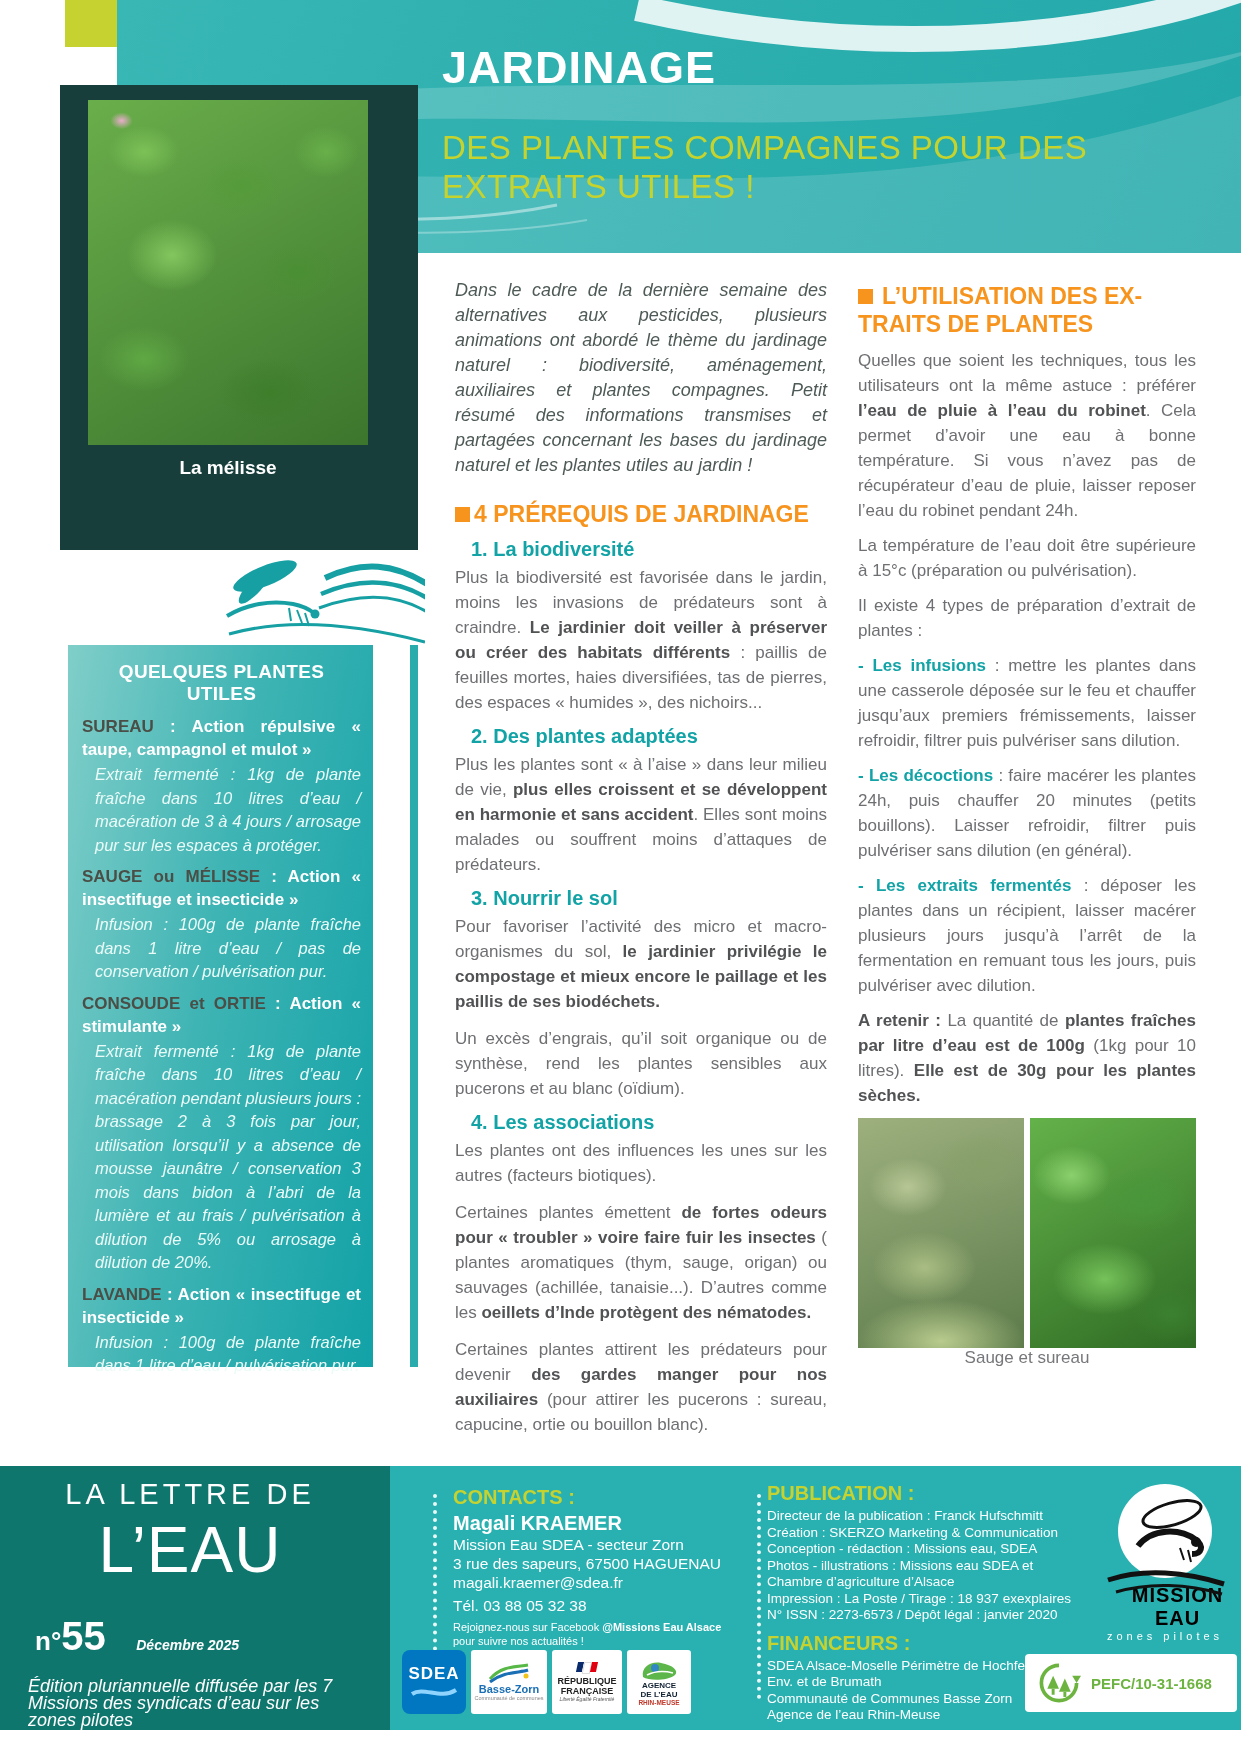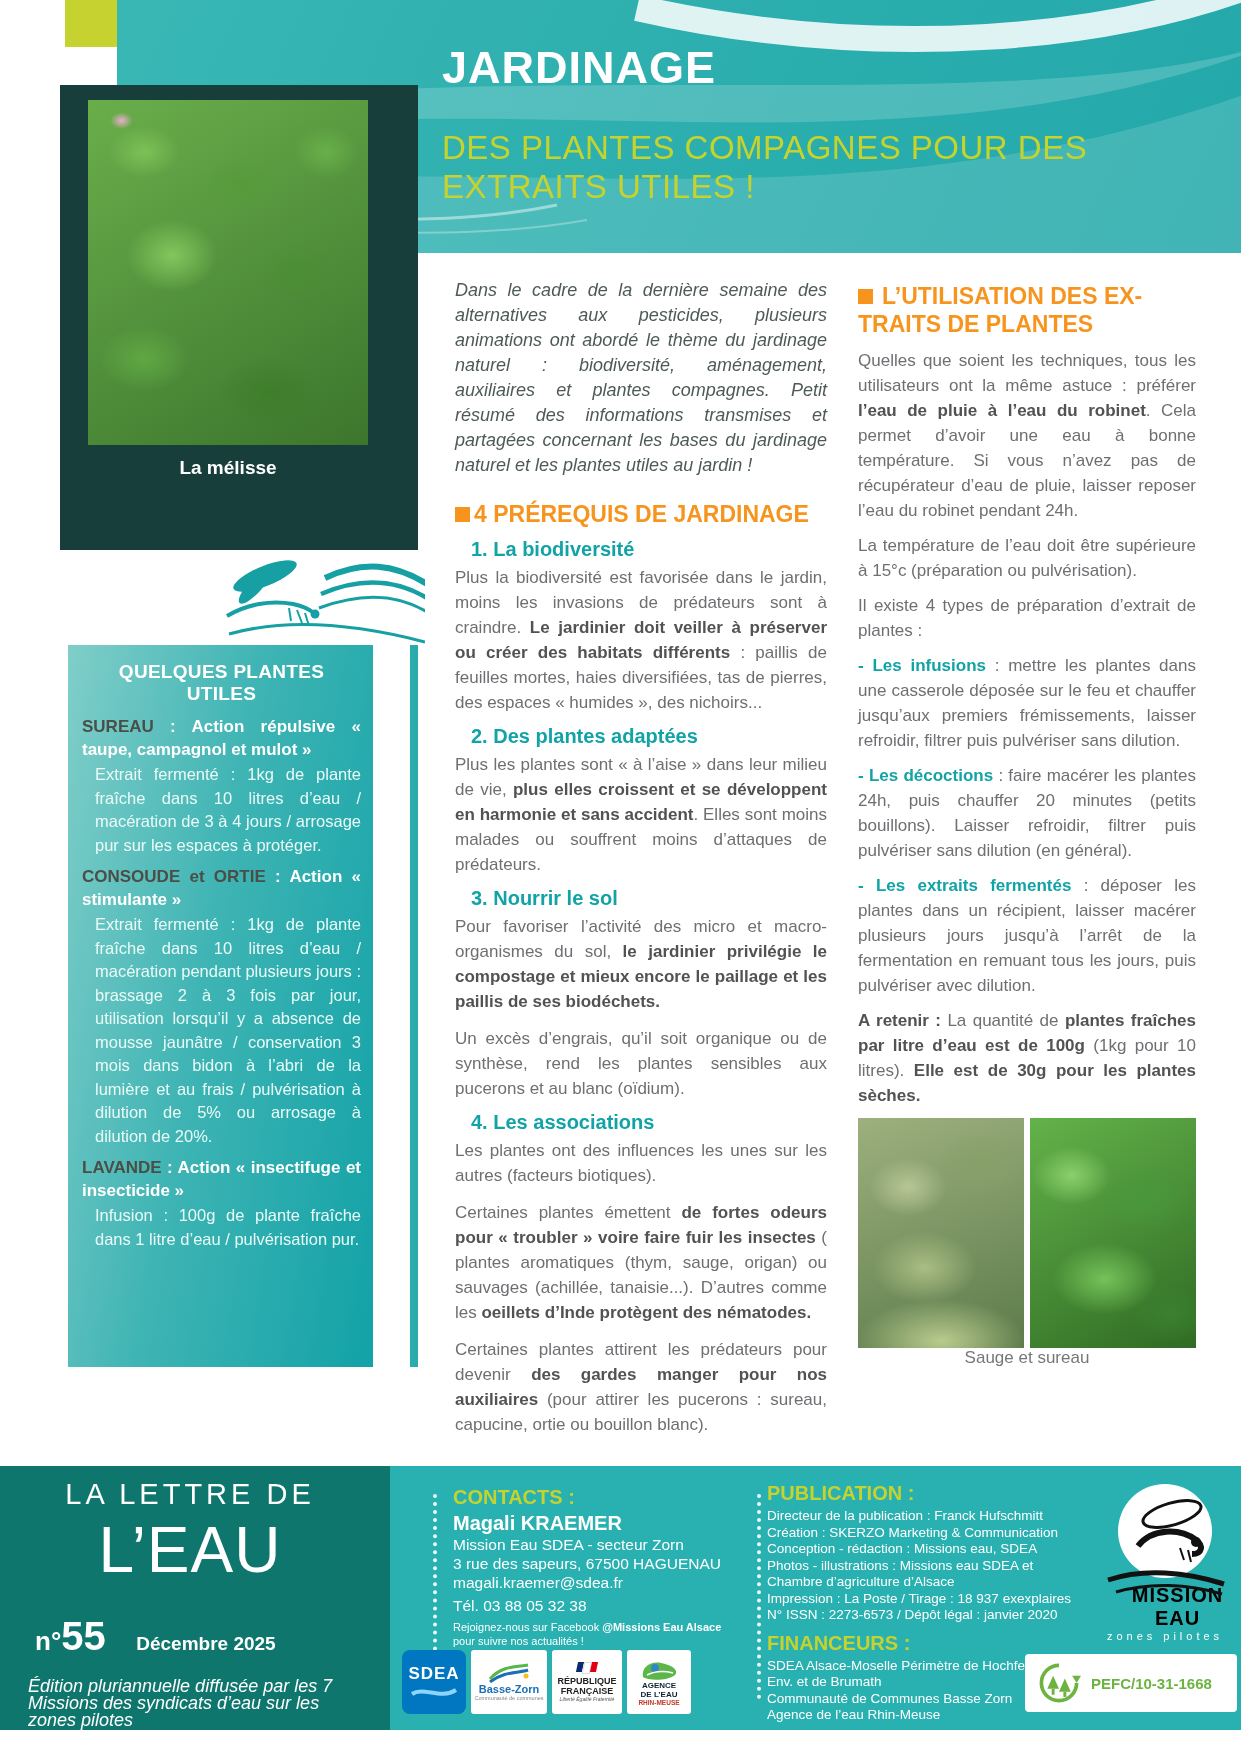--- a/index.html
+++ b/index.html
@@ -42,21 +42,21 @@
   
   .side-box{left:68px;top:645px;width:305px;height:722px;
             background:linear-gradient(100deg,#80cec9 0%,#3fb4b4 45%,#12a2a7 100%);
             padding:16px 12px 0 14px;box-sizing:border-box;}
   .side-title{text-align:center;color:#fff;font-weight:bold;font-size:19px;
               letter-spacing:.3px;margin-bottom:10px;}
   .s-title{font-size:17px;line-height:23px;font-weight:bold;text-align:justify;}
   .s-title .sn{color:#4a4e46;}
   .s-title .sb{color:#fff;}
   .s-desc{color:#eafbf8;font-size:16.5px;line-height:23.5px;text-align:justify;
-          padding-left:13px;margin:2px 0 8px;}
+          padding-left:13px;margin:2px 0 8px;font-style:italic;}
 
   
   .col-mid{left:455px;top:278px;width:372px;}
   .col-right{left:858px;top:282px;width:338px;}
   .intro{font-style:italic;color:#4e5a57;font-size:18px;line-height:25px;text-align:justify;}
   .h-orange{color:#f7941e;font-weight:bold;font-size:23px;line-height:28px;margin-top:22px;}
   .sq{display:inline-block;width:15px;height:15px;background:#f7941e;margin-right:4px;}
   .sq.sp{margin-right:9px;}
   .h-teal{color:#12a3a6;font-weight:bold;font-size:20px;margin:10px 0 4px 16px;}
   .body{color:#6e6f72;font-size:17px;line-height:25px;text-align:justify;}
@@ -83,21 +83,21 @@
 
   
   .footer-green{left:0;top:1466px;width:390px;height:264px;background:#0f766e;color:#fff;}
   .footer-teal{left:390px;top:1466px;width:851px;height:264px;background:#29b1b1;color:#fff;}
   .brand{position:absolute;left:40px;top:12px;width:300px;text-align:center;}
   .brand-l1{font-size:29px;letter-spacing:4px;}
   .brand-l2{font-size:64px;letter-spacing:1px;margin-top:2px;}
   .issue{position:absolute;left:35px;top:148px;}
   .issue .np{font-size:26px;font-weight:bold;}
   .issue .nn{font-size:40px;font-weight:bold;}
-  .issue .dt{font-size:19px;font-weight:bold;margin-left:26px;}
+  .issue .dt{font-size:14px;font-weight:bold;margin-left:26px;font-style:italic;}
   .edition-note{position:absolute;left:28px;top:212px;width:340px;font-style:italic;
                 font-size:18px;line-height:17px;}
   .dot-sep{position:absolute;border-left:4px dotted rgba(255,255,255,.9);width:0;
            top:28px;height:205px;}
   .f-contacts{position:absolute;left:63px;top:20px;width:295px;}
   .f-heading{color:#c5d22f;font-weight:bold;font-size:20px;margin-bottom:3px;}
   .f-name{font-weight:bold;font-size:20px;}
   .f-line{font-size:15.5px;line-height:19px;}
   .f-small{font-size:11px;line-height:14px;margin-top:5px;}
   .b2{font-weight:bold;}
@@ -174,20 +174,24 @@
 <div class="abs vrule-teal"></div>
 
 <div class="abs side-box">
   <div class="side-title">QUELQUES PLANTES UTILES</div>
 
   <div>
     <div class="s-title"><span class="sn">SUREAU</span><span class="sb"> : Action répulsive « taupe, campagnol et mulot »</span></div>
     <div class="s-desc">Extrait fermenté : 1kg de plante fraîche dans 10 litres d’eau / macération de 3 à 4 jours / arrosage pur sur les espaces à protéger.</div>
   </div>
   <div>
+    <div class="s-title"><span class="sn">SAUGE ou MÉLISSE</span><span class="sb"> : Action « insectifuge et insecticide »</span></div>
+    <div class="s-desc">Infusion : 100g de plante fraîche dans 1 litre d’eau / pas de conservation / pulvérisation pur.</div>
+  </div>
+  <div>
     <div class="s-title"><span class="sn">CONSOUDE et ORTIE</span><span class="sb"> : Action « stimulante »</span></div>
     <div class="s-desc">Extrait fermenté : 1kg de plante fraîche dans 10 litres d’eau / macération pendant plusieurs jours : brassage 2 à 3 fois par jour, utilisation lorsqu’il y a absence de mousse jaunâtre / conservation 3 mois dans bidon à l’abri de la lumière et au frais / pulvérisation à dilution de 5% ou arrosage à dilution de 20%.</div>
   </div>
   <div>
     <div class="s-title"><span class="sn">LAVANDE</span><span class="sb"> : Action « insectifuge et insecticide »</span></div>
     <div class="s-desc">Infusion : 100g de plante fraîche dans 1 litre d’eau / pulvérisation pur.</div>
   </div>
 </div>
 
 <div class="abs col-mid">

